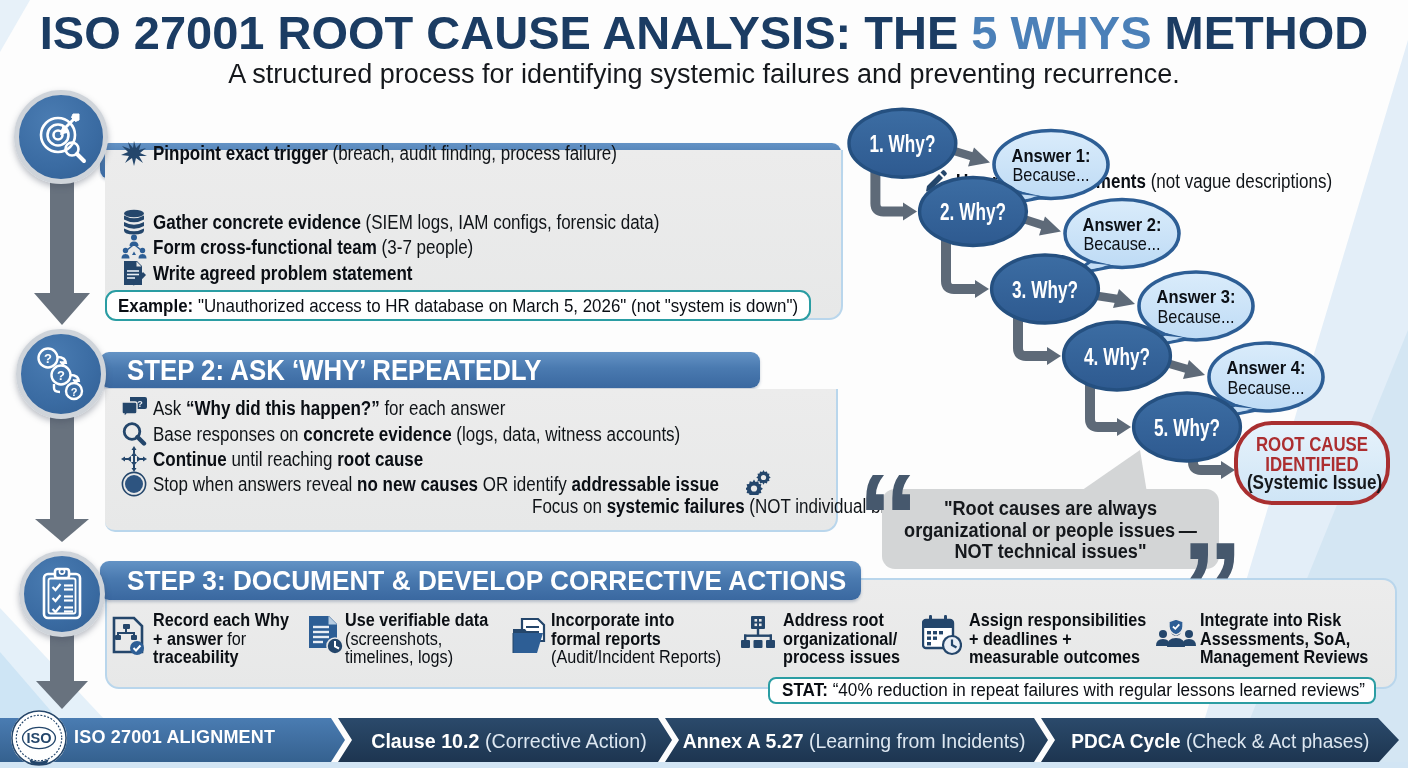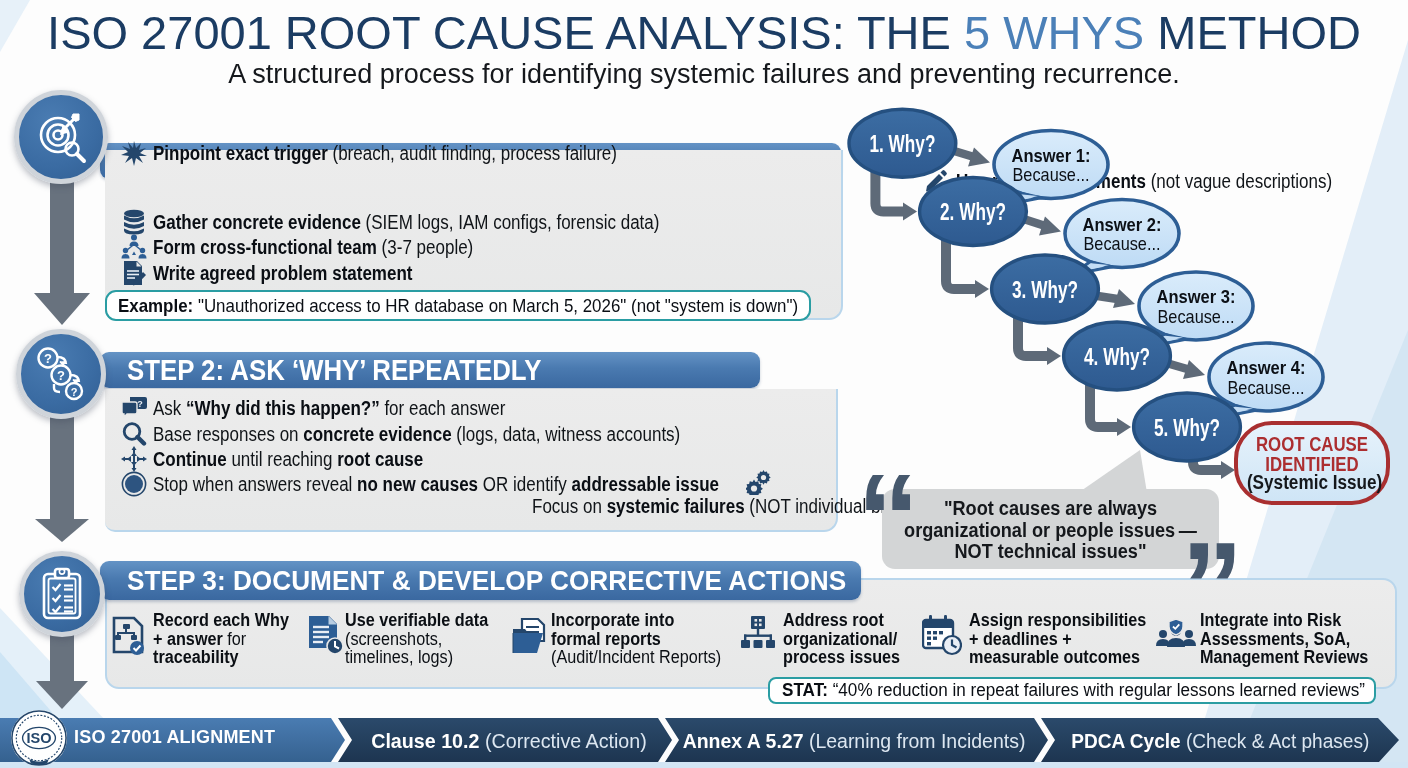--- a/index.html
+++ b/index.html
@@ -34,21 +34,21 @@
 
 <svg class="abs" style="left:0;top:0" width="1408" height="768" viewBox="0 0 1408 768">
   <polygon points="1420,0 1190,768 1408,768 1408,0" fill="#e3eef8"></polygon>
   <polygon points="1408,330 1230,768 1408,768" fill="#d4e6f3"></polygon>
   <polygon points="0,608 150,768 0,768" fill="#e4f0f9"></polygon>
   <polygon points="0,652 100,768 0,768" fill="#cee5f5"></polygon>
   <polygon points="0,0 30,0 0,52" fill="#e7f1f9"></polygon>
   <rect x="0" y="762" width="1408" height="6" fill="#d2e5f4"></rect>
 </svg>
 
-<div class="abs" style="left:0;top:5px;width:1408px;text-align:center;font-weight:400;font-size:47px;color:#1b3c63;white-space:nowrap;">ISO 27001 ROOT CAUSE ANALYSIS: THE <span style="color:#4b80b8">5 WHYS</span> METHOD</div>
+<div class="abs" style="left:0;top:5px;width:1408px;text-align:center;font-weight:700;font-size:47px;color:#1b3c63;white-space:nowrap;">ISO 27001 ROOT CAUSE ANALYSIS: THE <span style="color:#4b80b8">5 WHYS</span> METHOD</div>
 <div class="abs" style="left:0;top:59px;width:1408px;text-align:center;font-size:27px;color:#15181c;">A structured process for identifying systemic failures and preventing recurrence.</div>
 
 <svg class="abs" style="left:20px;top:90px" width="90" height="640" viewBox="0 0 90 640">
   <g fill="#68727e">
     <rect x="30" y="78" width="24" height="126"></rect>
     <polygon points="14,203 70,203 42,235"></polygon>
     <rect x="30" y="325" width="24" height="105"></rect>
     <polygon points="15,429 69,429 42,452"></polygon>
     <rect x="30" y="541" width="24" height="51"></rect>
     <polygon points="16,591 68,591 42,619"></polygon>

